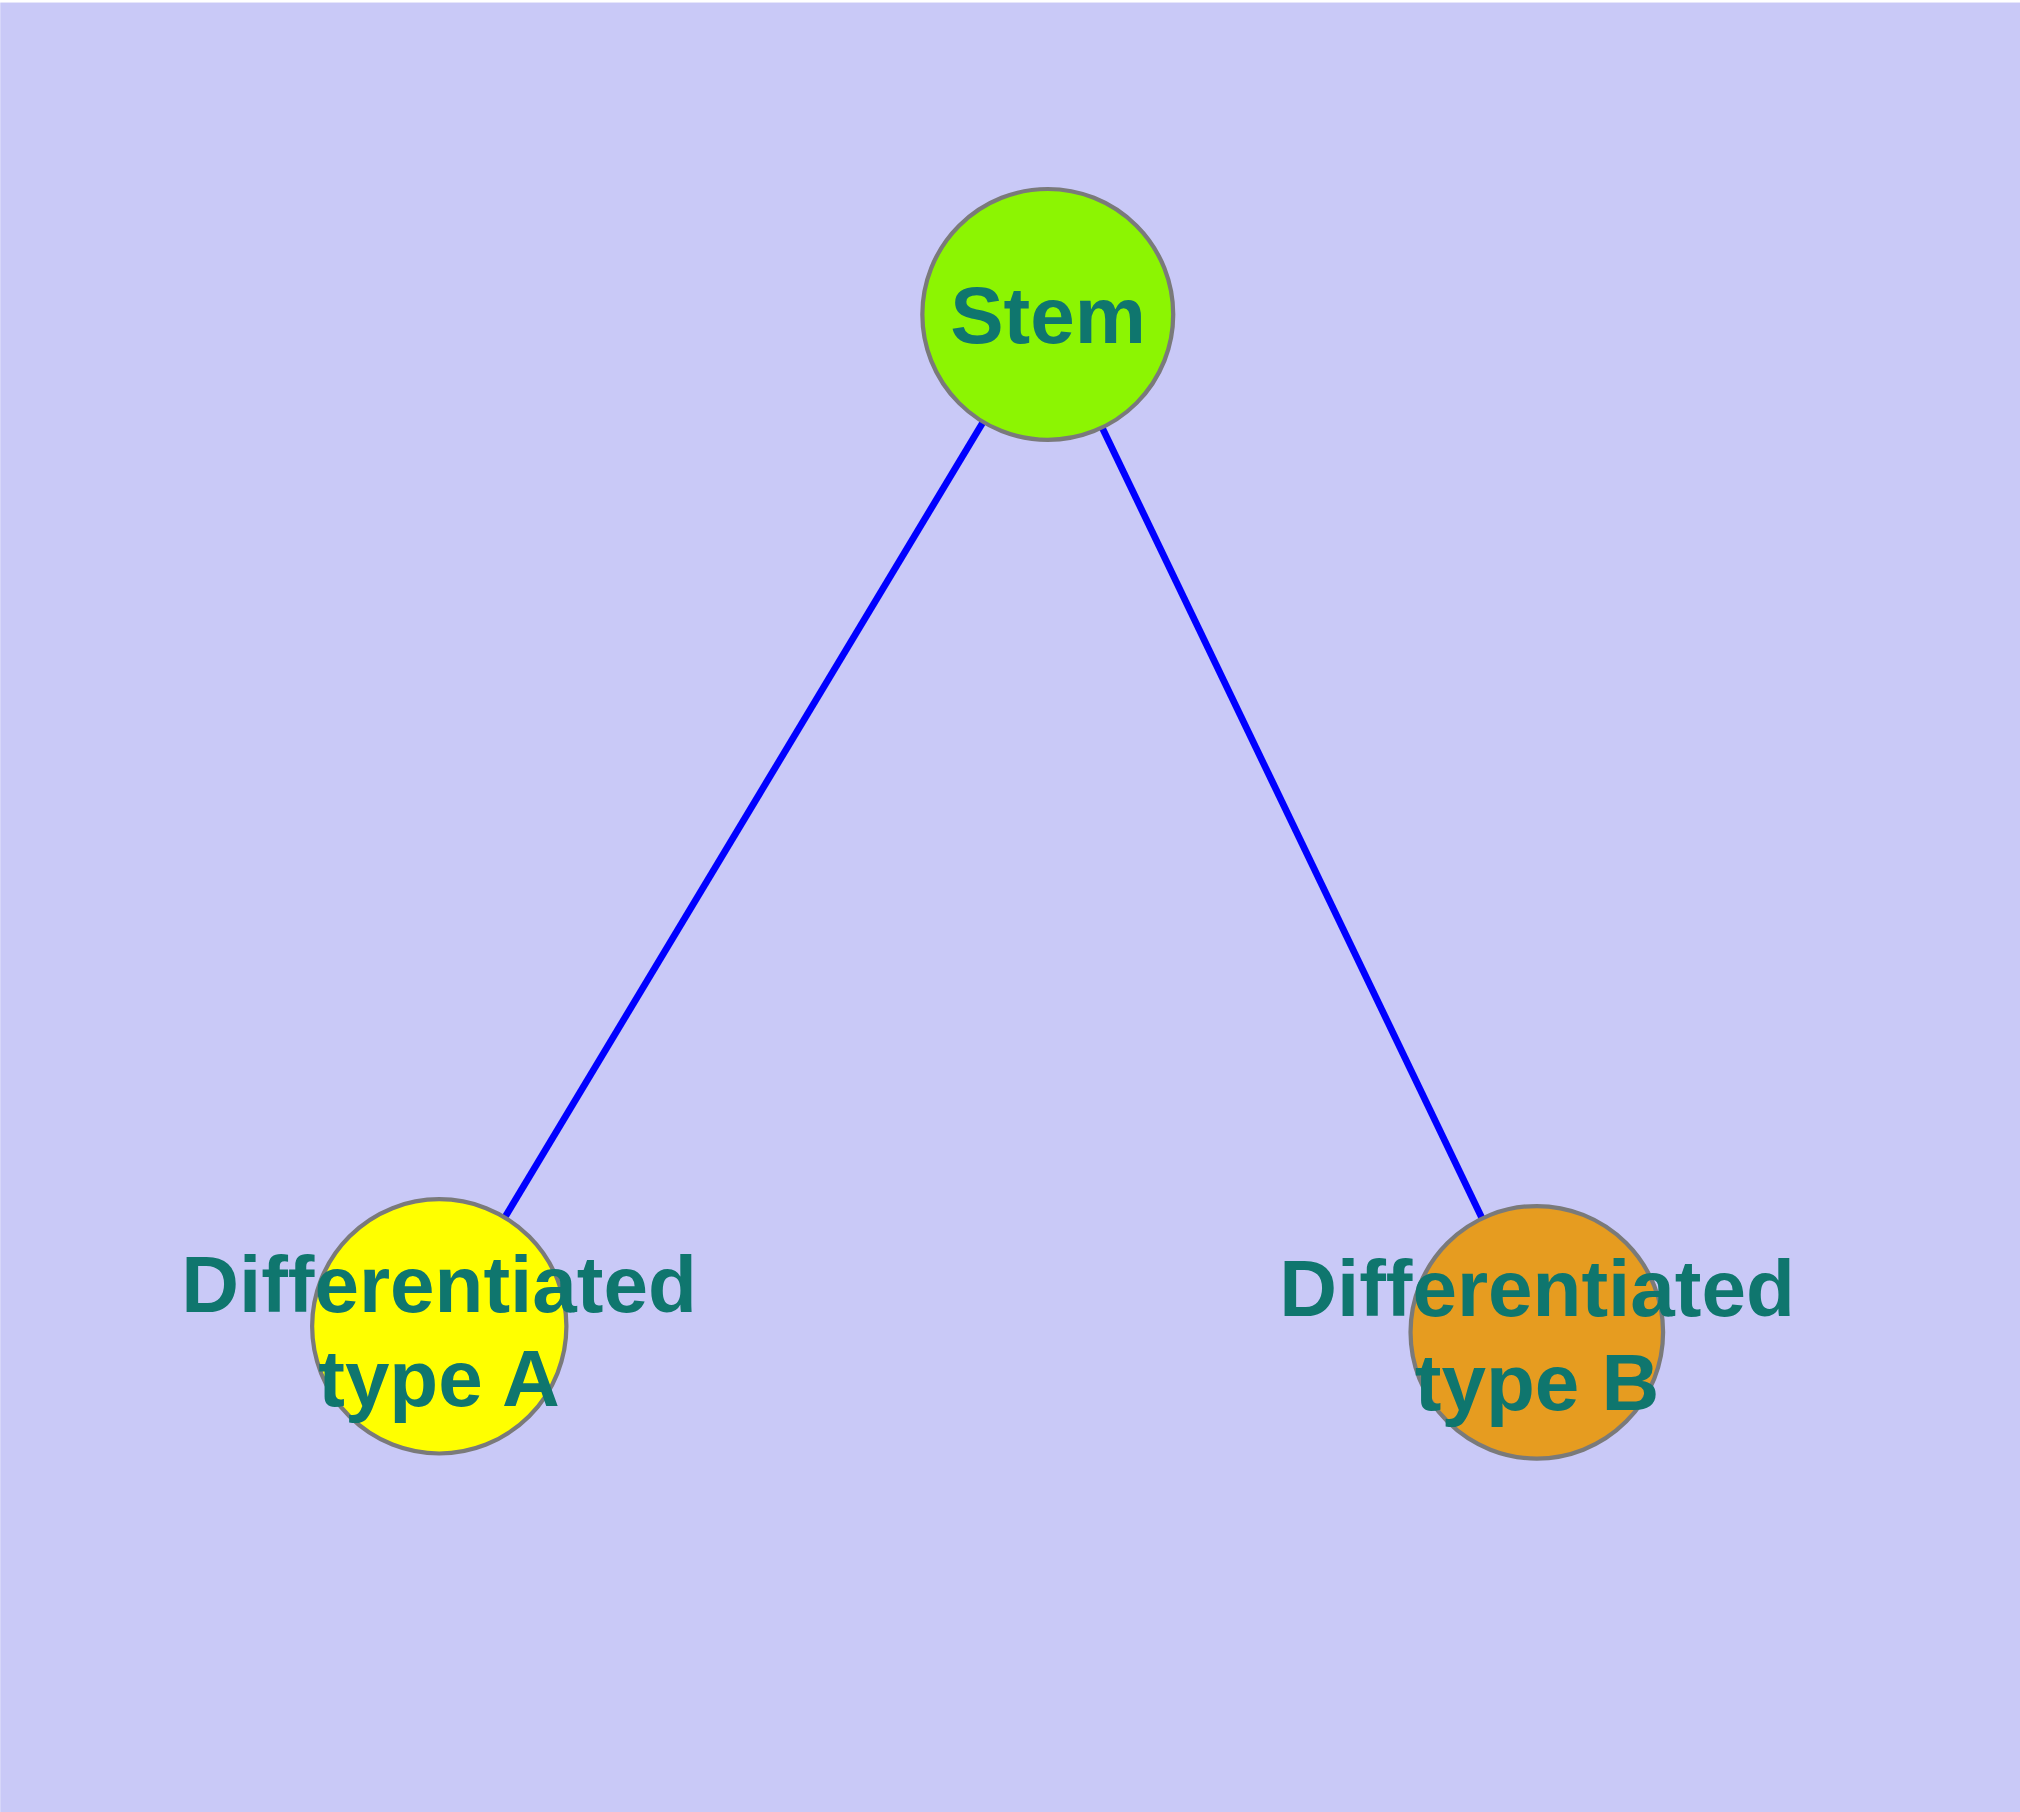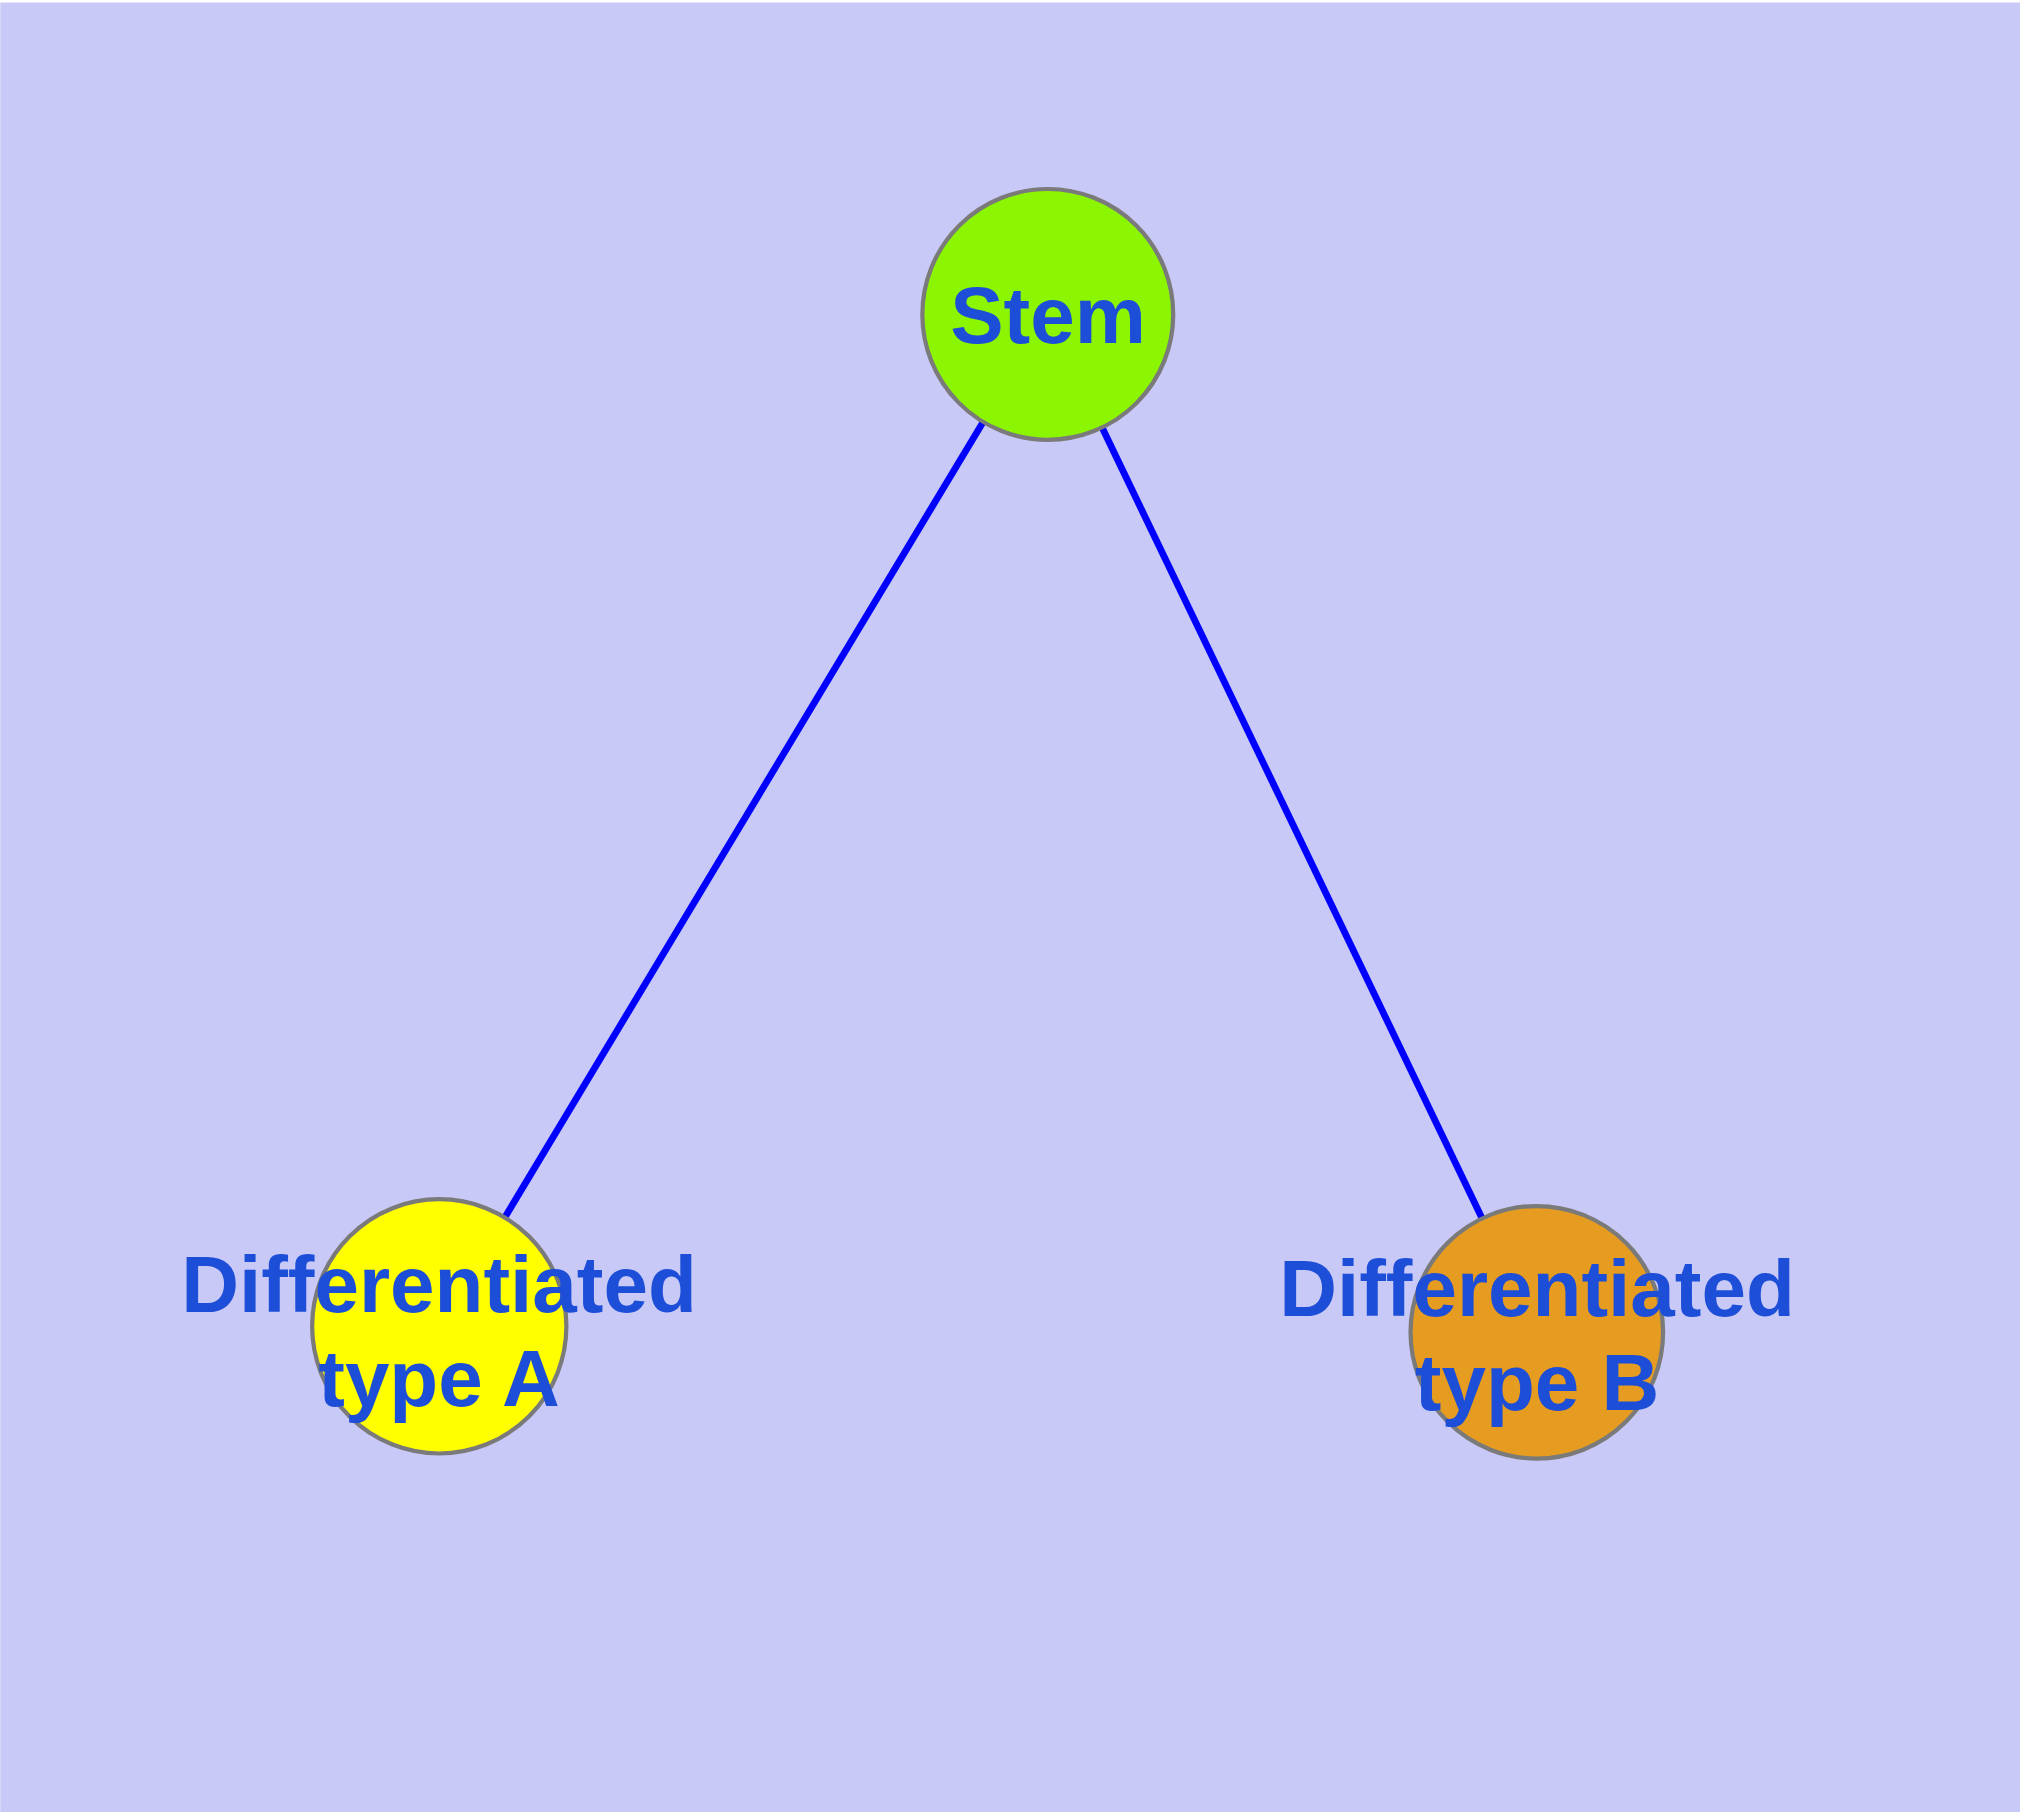--- a/index.html
+++ b/index.html
@@ -25,21 +25,21 @@
     stroke-width: 8px;
     fill: none;
   }
   .node-circle {
     stroke: #7a7a7a;
     stroke-width: 5px;
   }
   .node-label {
     position: absolute;
     transform: translate(-50%, -50%);
-    color: #1d4ed8;
+    color: #0f766e;
     font-size: 80px;
     font-weight: bold;
     line-height: 1.17;
     text-align: center;
     white-space: pre-line;
     pointer-events: none;
   }
   .label-stem   { left: 1048px; top: 316px; }
   .label-type-a { left: 439px;  top: 1332px; }
   .label-type-b { left: 1537px; top: 1336px; }

